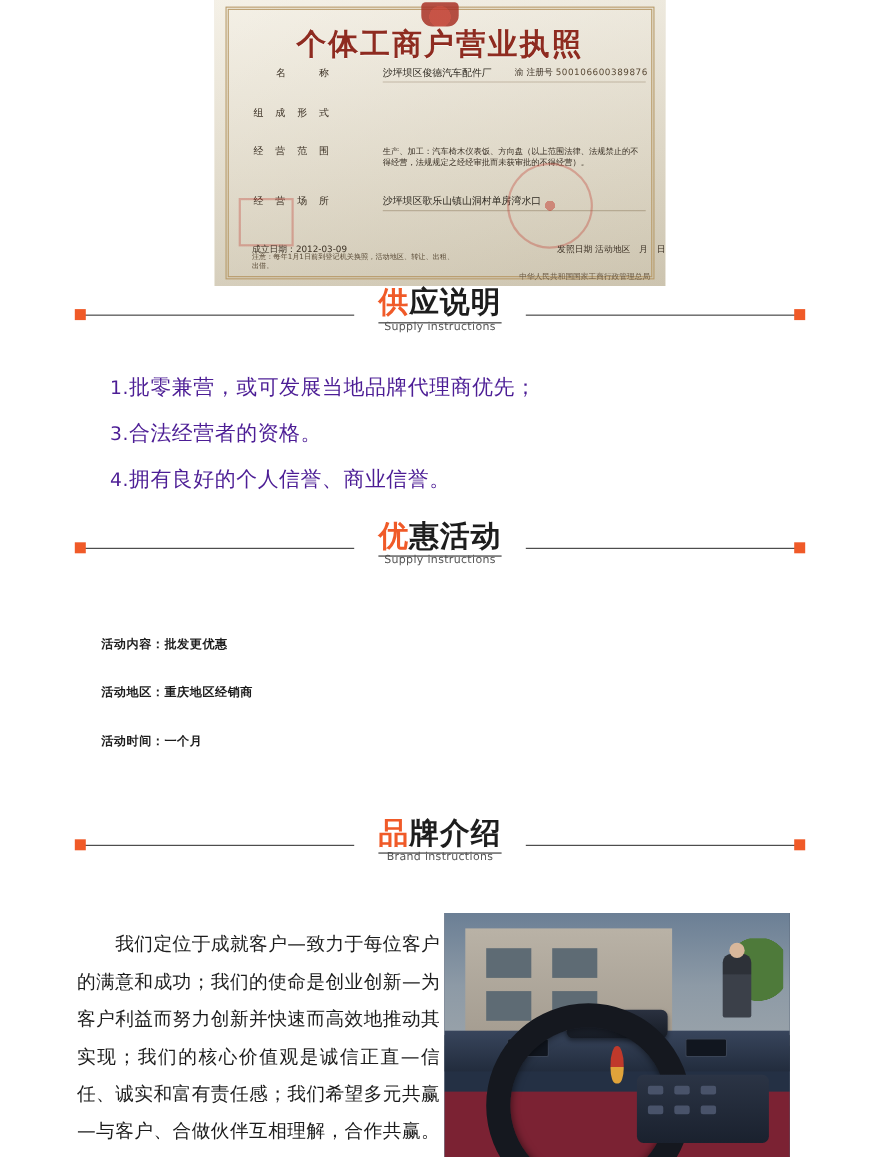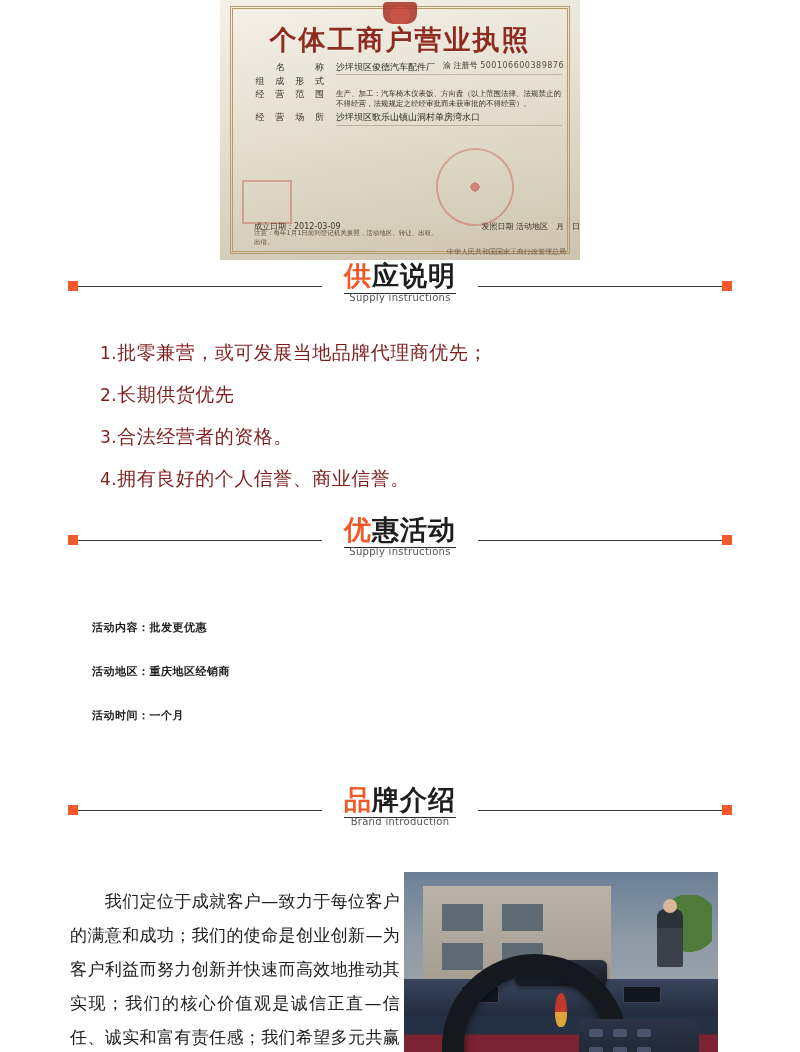--- a/index.html
+++ b/index.html
@@ -16,21 +16,21 @@
   }
   .page {
     position: relative;
     width: 800px;
     height: 1052px;
     background: #fff;
   }
 
   
   .license-wrap {
-    width: 360px;
+    width: 410px;
     height: 260px;
     margin: 0 auto;
     position: relative;
     overflow: hidden;
     background: #e8e2d2;
   }
   .license {
     position: absolute;
     inset: 0;
     background:
@@ -70,21 +70,22 @@
     left: 34px;
     right: 18px;
     top: 62px;
     font-size: 9px;
     color: #4a3c2c;
     line-height: 1.25;
   }
   .lic-row {
     display: flex;
     align-items: flex-start;
-    margin-bottom: 1px;
+    margin-bottom: 23px;
+    gap: 37px;
   }
   .lic-label {
     width: 74px;
     letter-spacing: 4px;
     text-align: right;
     padding-right: 8px;
     flex: none;
     color: #3b3024;
   }
   .lic-value {
@@ -222,21 +223,21 @@
   }
 
   
   .supply-list {
     margin: 18px 100px 0 100px;
     padding: 0;
     list-style: none;
   }
   .supply-list li {
     font-size: 19px;
-    color: #7f1d1d;
+    color: #4c1d95;
     line-height: 41px;
     letter-spacing: .5px;
   }
   .supply-list li .num {
     font-size: 17px;
   }
 
   .promo-list {
     margin: 38px 0 0 92px;
     padding: 0;
@@ -441,21 +442,20 @@
     <div class="dot right"></div>
     <div class="title-box">
       <div class="cn"><span class="first">供</span><span>应说明</span></div>
       <div class="underline"></div>
       <div class="en">Supply instructions</div>
     </div>
   </div>
 
   <ul class="supply-list">
     <li><span class="num">1.</span><span>批零兼营，或可发展当地品牌代理商优先；</span></li>
-    <li><span class="num">2.</span><span>长期供货优先</span></li>
     <li><span class="num">3.</span><span>合法经营者的资格。</span></li>
     <li><span class="num">4.</span><span>拥有良好的个人信誉、商业信誉。</span></li>
   </ul>
 
   <div class="section-head" style="margin-top:14px;">
     <div class="rule"></div>
     <div class="dot left"></div>
     <div class="dot right"></div>
     <div class="title-box">
       <div class="cn"><span class="first">优</span><span>惠活动</span></div>
@@ -470,21 +470,21 @@
     <li>活动时间：一个月</li>
   </ul>
 
   <div class="section-head" style="margin-top:46px;">
     <div class="rule"></div>
     <div class="dot left"></div>
     <div class="dot right"></div>
     <div class="title-box">
       <div class="cn"><span class="first">品</span><span>牌介绍</span></div>
       <div class="underline"></div>
-      <div class="en">Brand introduction</div>
+      <div class="en">Brand instructions</div>
     </div>
   </div>
 
   <div class="brand-block">
     <div class="brand-text">　　我们定位于成就客户—致力于每位客户的满意和成功；我们的使命是创业创新—为客户利益而努力创新并快速而高效地推动其实现；我们的核心价值观是诚信正直—信任、诚实和富有责任感；我们希望多元共赢—与客户、合做伙伴互相理解，合作共赢。欢迎您访问我</div>
     <div class="brand-photo">
       <div class="ph-sky"></div>
       <div class="ph-building">
         <div class="ph-window" style="left:10%;top:18%;width:22%;height:26%;"></div>
         <div class="ph-window" style="left:42%;top:18%;width:22%;height:26%;"></div>

